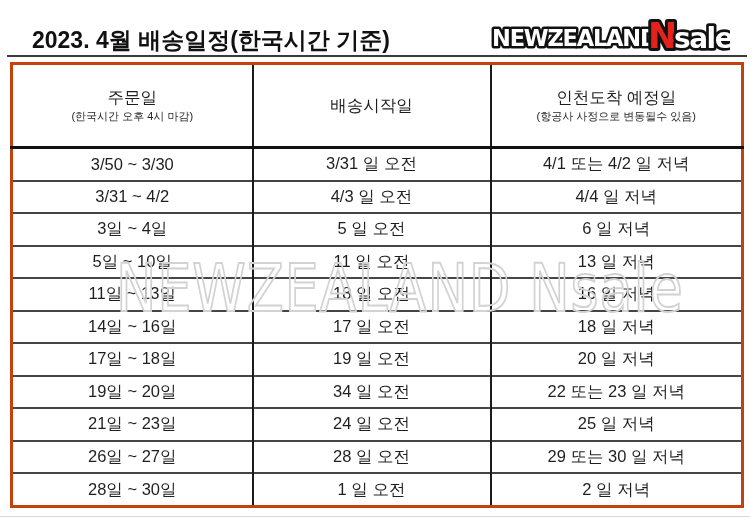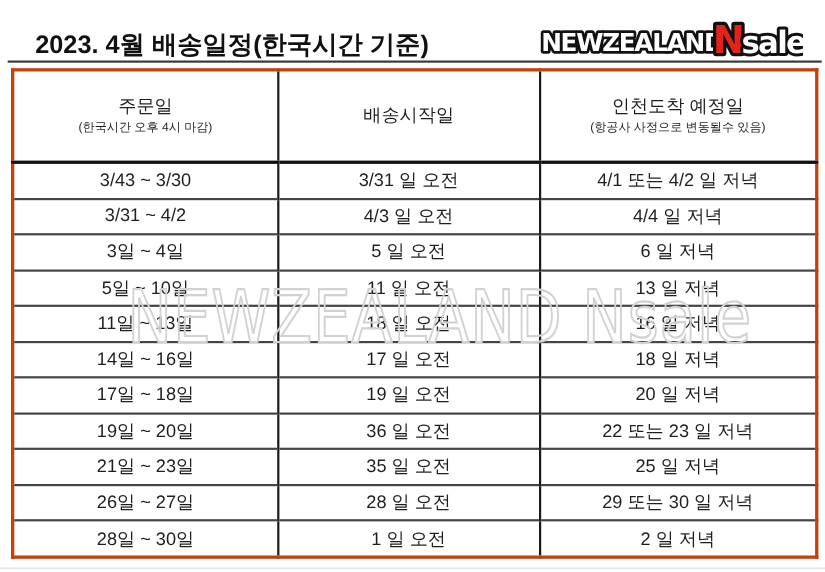--- a/index.html
+++ b/index.html
@@ -141,21 +141,21 @@
           <div>배송시작일</div>
         </th>
         <th>
           <div>인천도착 예정일</div>
           <div class="sub">(항공사 사정으로 변동될수 있음)</div>
         </th>
       </tr>
     </thead>
     <tbody>
   <tr>
-    <td>3/43 ~ 3/30</td>
+    <td>3/50 ~ 3/30</td>
     <td>3/31 일 오전</td>
     <td>4/1 또는 4/2 일 저녁</td>
   </tr>
 
   <tr>
     <td>3/31 ~ 4/2</td>
     <td>4/3 일 오전</td>
     <td>4/4 일 저녁</td>
   </tr>
 
@@ -184,27 +184,27 @@
   </tr>
 
   <tr>
     <td>17일 ~ 18일</td>
     <td>19 일 오전</td>
     <td>20 일 저녁</td>
   </tr>
 
   <tr>
     <td>19일 ~ 20일</td>
-    <td>36 일 오전</td>
+    <td>34 일 오전</td>
     <td>22 또는 23 일 저녁</td>
   </tr>
 
   <tr>
     <td>21일 ~ 23일</td>
-    <td>35 일 오전</td>
+    <td>24 일 오전</td>
     <td>25 일 저녁</td>
   </tr>
 
 
   <tr>
     <td>26일 ~ 27일</td>
     <td>28 일 오전</td>
     <td>29 또는 30 일 저녁</td>
   </tr>
 

